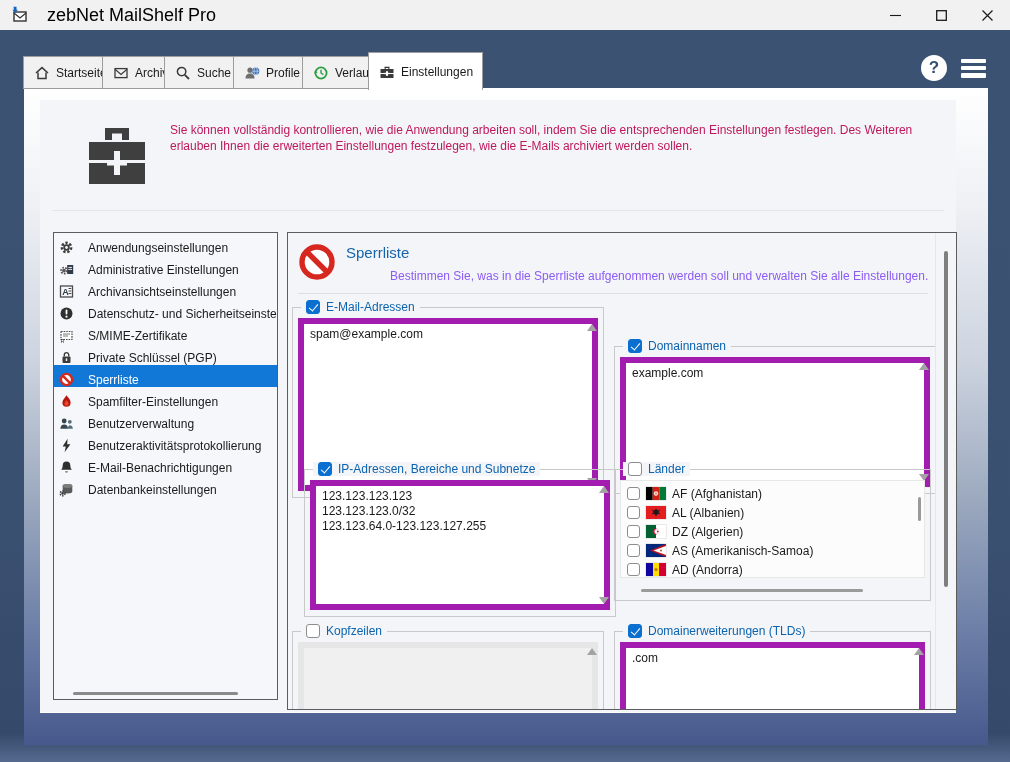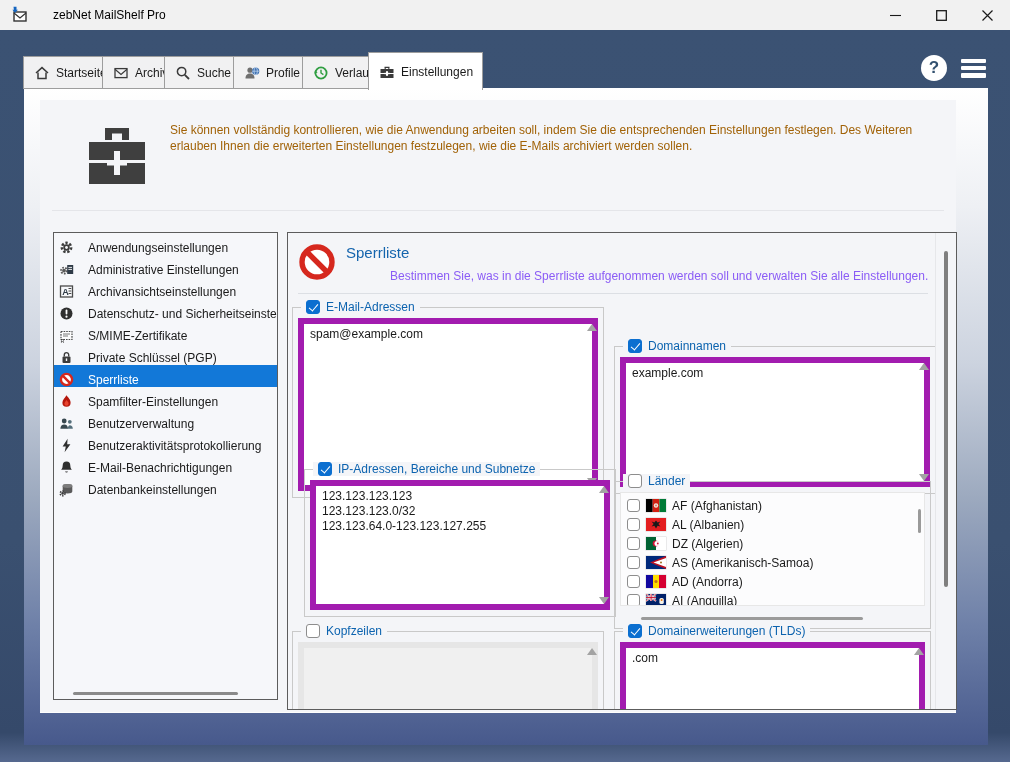--- a/index.html
+++ b/index.html
@@ -2,21 +2,21 @@
 <html><head>
 <meta charset="utf-8">
 <style>
   * { margin:0; padding:0; box-sizing:border-box; }
   html,body { width:1010px; height:762px; overflow:hidden; }
   body { font-family:"Liberation Sans", sans-serif; font-size:12px; color:#1a1a1a; background:#3a5171; position:relative; }
 
   
   .titlebar { position:absolute; left:0; top:0; width:1010px; height:30px; background:#f1f1f1; display:flex; align-items:center; }
   .titlebar .appicon { margin-left:11px; width:18px; height:18px; }
-  .titlebar .title { margin-left:24px; font-size:12px; color:#000; }
+  .titlebar .title { margin-left:18px; font-size:18px; color:#000; }
   .wbtns { position:absolute; right:0; top:0; height:30px; display:flex; }
   .wbtn { width:46px; height:30px; display:flex; align-items:center; justify-content:center; }
 
   
   .app-body { position:absolute; left:0; top:30px; width:1010px; height:732px;
     background:linear-gradient(180deg,#3b5273 0%,#3a5070 70%,#35496a 96%,#56698f 100%); }
 
   
   .tabbar { position:absolute; left:23px; top:25px; height:34px; display:flex; align-items:flex-end; z-index:5; }
   .tab { height:33px; background:#f1f1f2; border:1px solid #9d9d9d; margin-left:-1px; display:flex; align-items:center; gap:6px; padding:0 10px; cursor:default; white-space:nowrap; }
@@ -30,21 +30,21 @@
   .hamburger span { display:block; height:4.2px; background:#fff; border-radius:1px; }
 
   
   .tabpage { position:absolute; left:24px; top:58px; width:964px; height:657px;
     background:linear-gradient(180deg,#ffffff 0%,#eef0f4 18%,#ccd3df 42%,#9daabf 62%,#6e80a8 82%,#47598c 100%); }
   .content { position:absolute; left:16px; top:12px; width:916px; height:613px; background:#f4f5f8; border-bottom:1px solid #fdfdfd; }
 
   
   .intro-divider { position:absolute; left:12px; right:12px; top:110px; height:1px; background:#e4e5e9; }
   .intro-icon { position:absolute; left:45px; top:16px; }
-  .intro-text { position:absolute; left:130px; top:22px; width:778px; font-size:12px; line-height:16px; color:#a16207; }
+  .intro-text { position:absolute; left:130px; top:22px; width:778px; font-size:12px; line-height:16px; color:#be185d; }
   .intro-text p + p { margin-top:15px; }
 
   
   .sidebar { position:absolute; left:13px; top:132px; width:225px; height:468px; background:#f6f7fa; border:1px solid #5c5c5c; overflow:hidden; }
   .srow { height:22px; display:flex; align-items:flex-end; gap:14px; padding-left:5px; white-space:nowrap; cursor:default; }
   .srow .sicon { width:15px; height:15px; flex:0 0 auto; }
   .srow.selected { background:#1278d8; color:#fff; }
   .sidebar-hscroll { position:absolute; left:19px; bottom:4px; width:165px; height:3px; background:#8a8a8a; border-radius:2px; }
 
   
@@ -55,21 +55,21 @@
   .ph-divider { position:absolute; left:10px; right:28px; top:60px; height:1px; background:#dcdfe4; }
   .panel-vscroll-track { position:absolute; left:647px; top:0; bottom:0; width:1px; background:#e6e7ea; }
   .panel-vscroll { position:absolute; left:656px; top:18px; width:4px; height:336px; background:#7f7f7f; border-radius:2px; }
 
   
   .group { position:absolute; border:1px solid #c9c9c9; }
   .group-legend { position:absolute; top:-8px; left:8px; background:#f4f5f8; padding:0 5px; display:flex; align-items:center; gap:6px; color:#0c63af; font-size:12px; white-space:nowrap; }
   .g-email    { left:4px;   top:74px;  width:312px; height:191px; }
   .g-domains  { left:326px; top:74px;  width:322px; height:148px;margin-top:39px; }
   .g-ip       { left:16px;   top:236px; width:312px; height:148px; }
-  .g-countries{ left:326px; top:248px; width:317px; height:148px;text-decoration:underline; }
+  .g-countries{ left:326px; top:236px; width:317px; height:132px;text-decoration:underline; }
   .g-headers  { left:4px;   top:398px; width:312px; height:148px; }
   .g-tlds     { left:326px; top:398px; width:317px; height:148px; }
 
   .ta { position:absolute; left:5px; right:5px; top:10px; bottom:6px; background:#fff; border:6px solid #a21caf; padding:3px 22px 3px 6px; white-space:pre-wrap; font-size:12px; line-height:15px; overflow:hidden; }
   .ta.disabled { background:#f0f0f0; border-color:#e6e6e6; }
   .arrow-up, .arrow-down { position:absolute; right:6px; width:0; height:0; border-left:5px solid transparent; border-right:5px solid transparent; }
   .arrow-up { top:6px; border-bottom:7px solid #a3a3a3; }
   .arrow-down { bottom:6px; border-top:7px solid #a3a3a3; }
 
   

